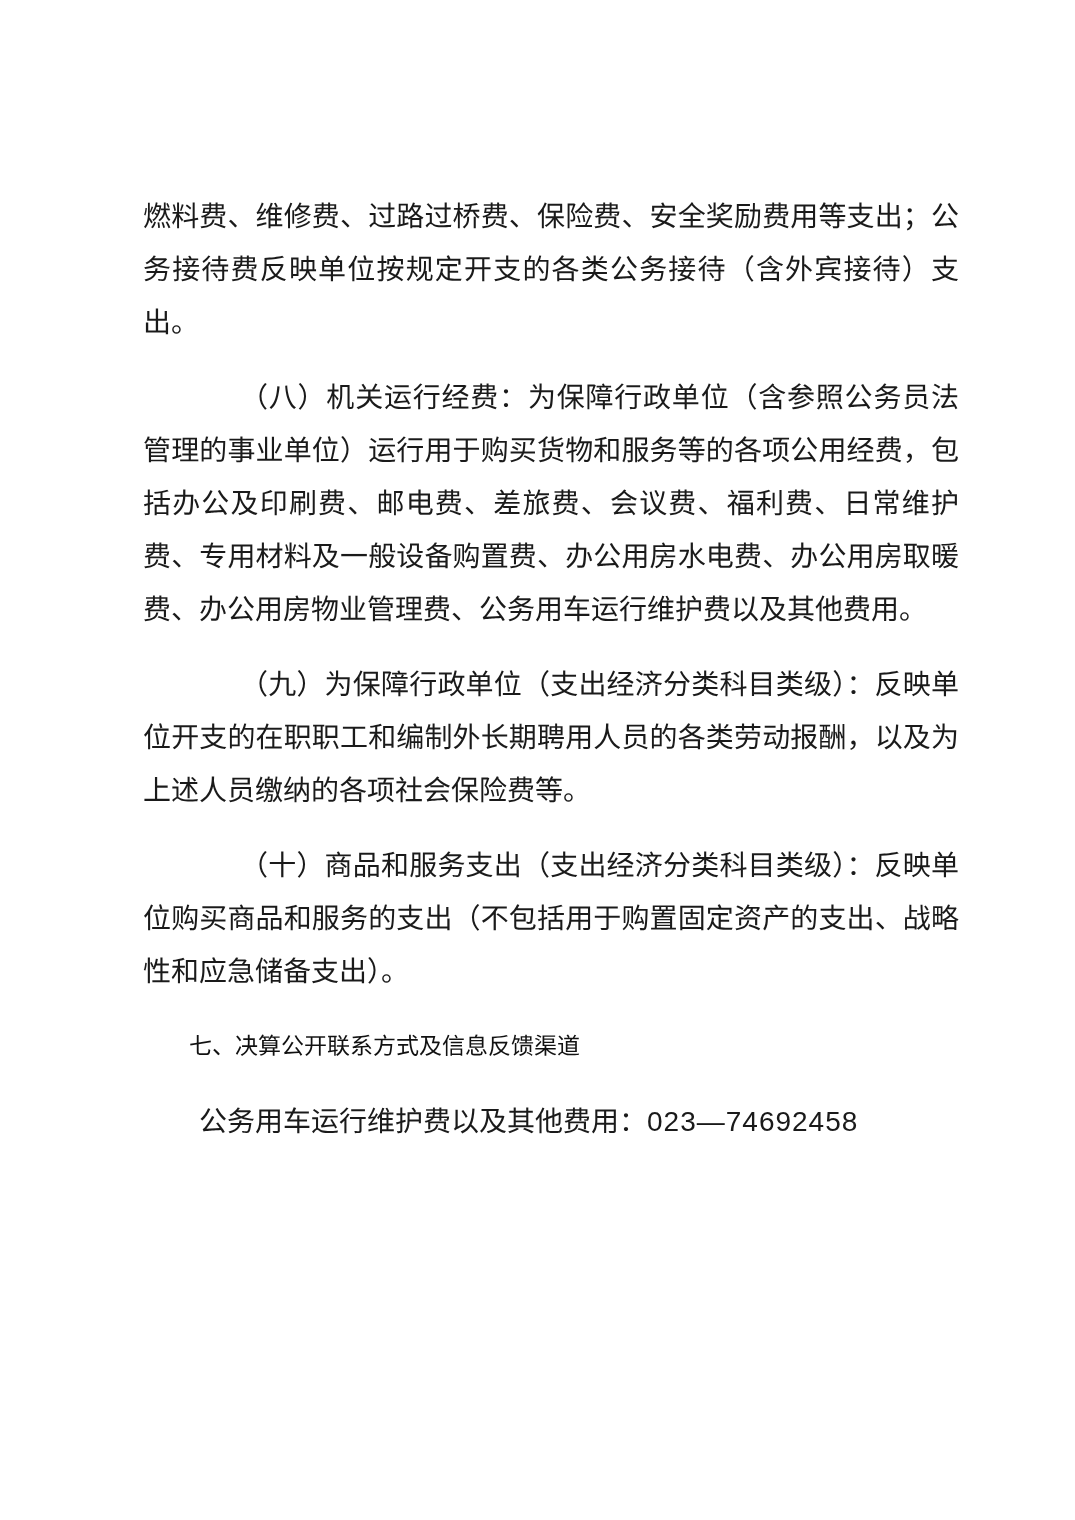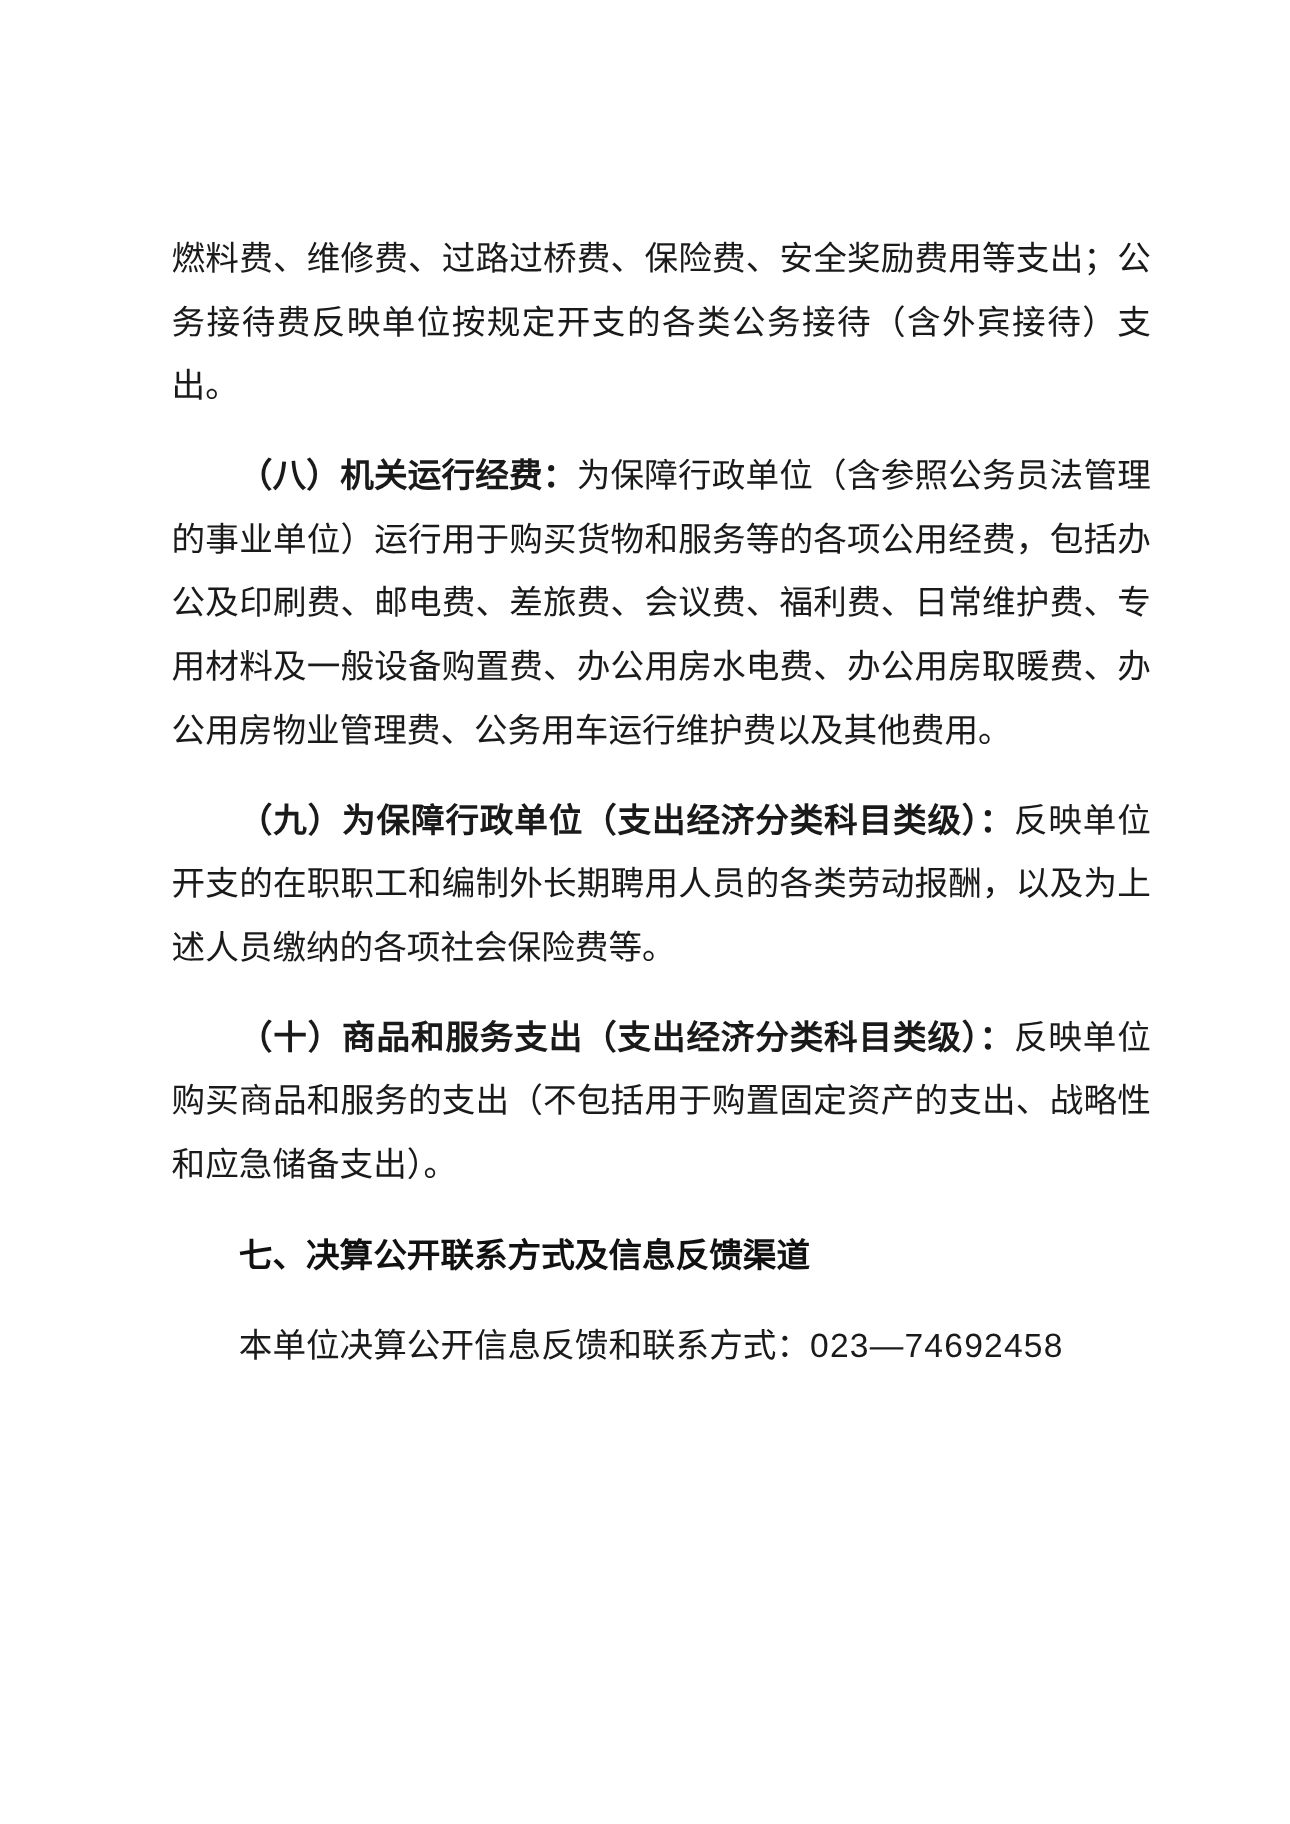--- a/index.html
+++ b/index.html
@@ -23,26 +23,27 @@
     font-size: 28px;
     line-height: 53px;
     text-align: justify;
     margin: 0 0 22px 0;
     word-break: normal;
   }
   .para.indent {
     text-indent: 2em;
   }
   .lead {
-    font-weight: 700;
+    font-weight: 400;
+    margin-left: 41px;
   }
   .section-heading {
     font-family: "Liberation Sans", "DejaVu Sans", sans-serif;
-    font-weight: 700;
-    font-size: 28px;
+    font-weight: 400;
+    font-size: 23px;
     line-height: 53px;
     margin: 6px 0 22px 0;
     text-indent: 2em;
     color: #111111;
   }
   .contact-para {
     font-family: "Liberation Serif", "DejaVu Serif", serif;
     font-size: 28px;
     line-height: 53px;
     margin: 0;
@@ -69,16 +70,16 @@
   </p>
 
   <p class="para indent">
     <span class="lead">（十）商品和服务支出（支出经济分类科目类级）：</span><span>反映单位购买商品和服务的支出（不包括用于购置固定资产的支出、战略性和应急储备支出）。</span>
   </p>
 
 
   <h2 class="section-heading">七、决算公开联系方式及信息反馈渠道</h2>
 
   <p class="contact-para">
-    <span>本单位决算公开信息反馈和联系方式：</span><span class="phone-number">023—74692458</span>
+    <span>公务用车运行维护费以及其他费用：</span><span class="phone-number">023—74692458</span>
   </p>
 
 </div>
 
 </body></html>

